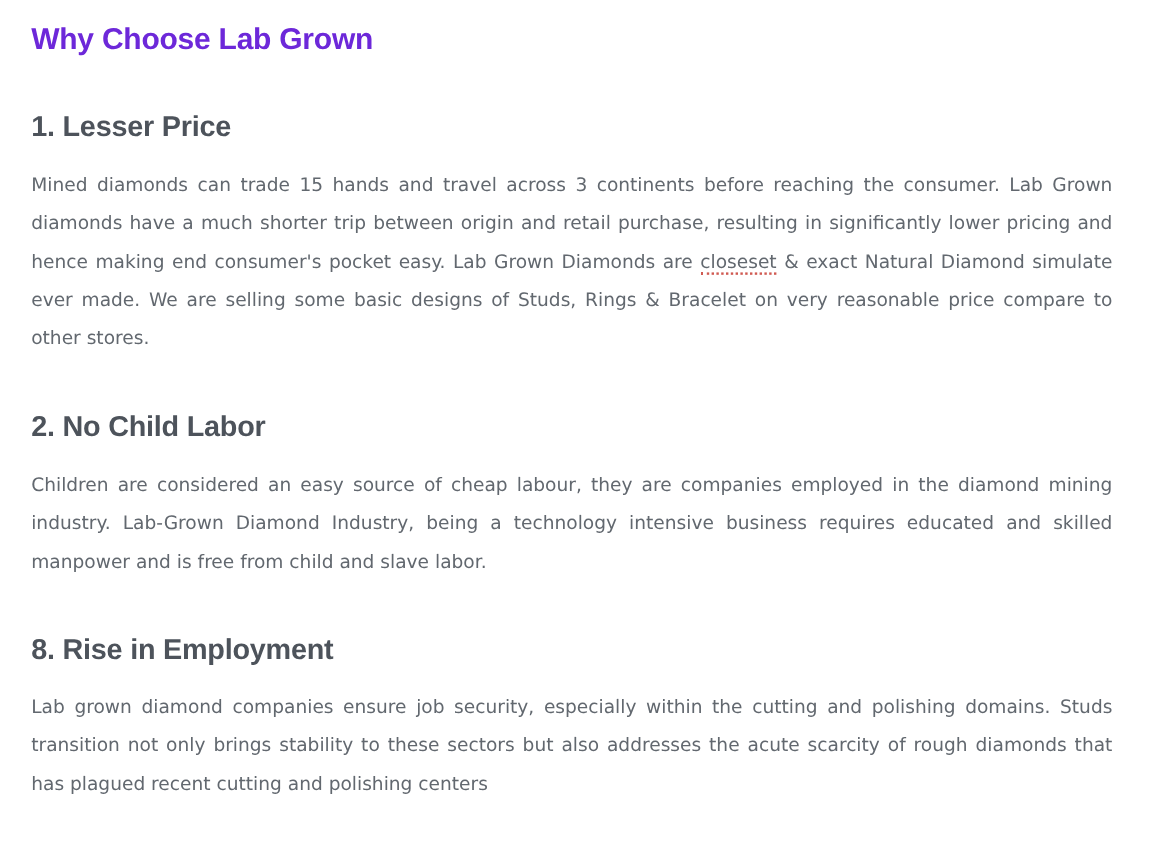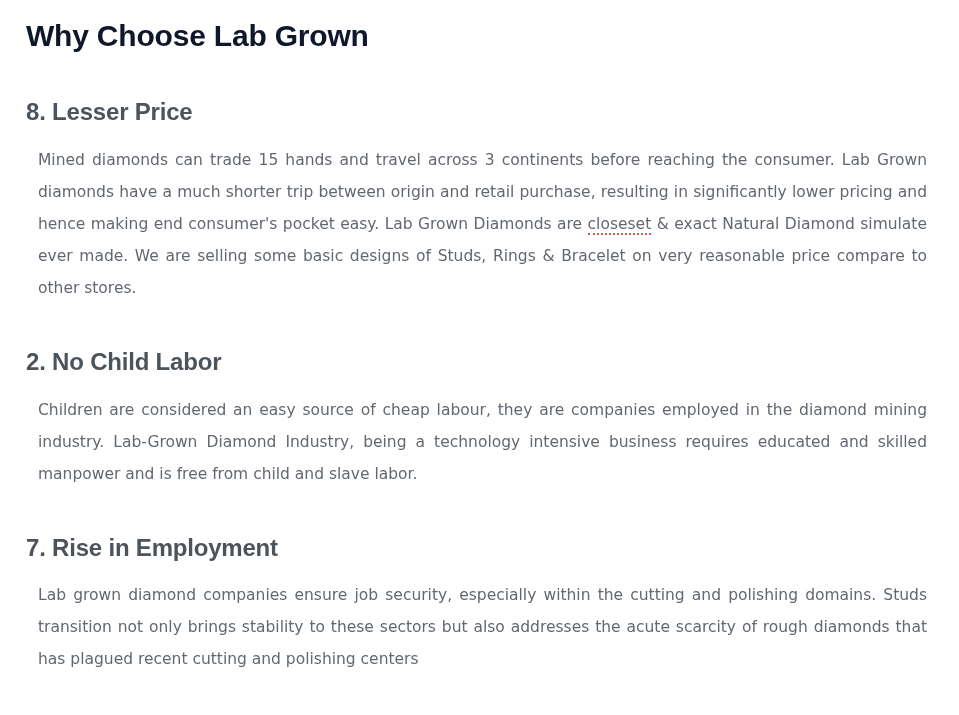--- a/index.html
+++ b/index.html
@@ -16,43 +16,43 @@
   }
   .page {
     box-sizing: border-box;
     width: 959px;
     height: 715px;
     padding: 10px 32px 0 26px;
     background: #ffffff;
   }
   h1.doc-title {
     font-family: "Liberation Sans", sans-serif;
-    font-size: 30px;
+    font-size: 25px;
     line-height: 1.2;
     font-weight: bold;
-    color: #0f172a;
+    color: #6d28d9;
     margin: 8px 0 0 0;
     letter-spacing: -0.2px;
   }
   h2.section-heading {
     font-family: "Liberation Sans", sans-serif;
     font-size: 24px;
     line-height: 1.2;
     font-weight: bold;
     color: #4d535b;
     margin: 44px 0 0 0;
     letter-spacing: -0.2px;
   }
   p.body-text {
     font-family: "DejaVu Sans", sans-serif;
     font-size: 15.5px;
     line-height: 32px;
     color: #62686f;
     text-align: justify;
-    margin: 17px 0 0 12px;
+    margin: 17px 0 0 0;
     max-width: 903px;
     -webkit-hyphens: none;
     hyphens: none;
   }
   p.body-text.last-left {
     text-align: justify;
   }
   .spell-error {
     border-bottom: 2px dotted #d05a52;
     text-decoration: none;
@@ -60,27 +60,27 @@
   .section-block { margin: 0; }
 </style>
 </head>
 <body>
 
 <div class="page">
 
   <h1 class="doc-title">Why Choose Lab Grown</h1>
 
   <div class="section-block">
-    <h2 class="section-heading">8. Lesser Price</h2>
+    <h2 class="section-heading">1. Lesser Price</h2>
     <p class="body-text"><span>Mined diamonds can trade 15 hands and travel across 3 continents before reaching the consumer. Lab Grown diamonds have a much shorter trip between origin and retail purchase, resulting in significantly lower pricing and hence making end consumer's pocket easy. Lab Grown Diamonds are </span><span class="spell-error">closeset</span><span> &amp; exact Natural Diamond simulate ever made.   We are selling some basic designs of Studs, Rings &amp; Bracelet on very reasonable price compare to other stores.</span></p>
   </div>
 
   <div class="section-block">
     <h2 class="section-heading">2. No Child Labor</h2>
     <p class="body-text">Children are considered an easy source of cheap labour, they are companies employed in the diamond mining industry. Lab-Grown Diamond Industry, being a technology intensive business requires educated and skilled manpower and is free from child and slave labor.</p>
   </div>
 
   <div class="section-block">
-    <h2 class="section-heading">7. Rise in Employment</h2>
+    <h2 class="section-heading">8. Rise in Employment</h2>
     <p class="body-text last-left">Lab grown diamond companies ensure job security, especially within the cutting and polishing domains. Studs transition not only brings stability to these sectors but also addresses the acute scarcity of rough diamonds that has plagued recent cutting and polishing centers</p>
   </div>
 
 </div>
 
 </body></html>

